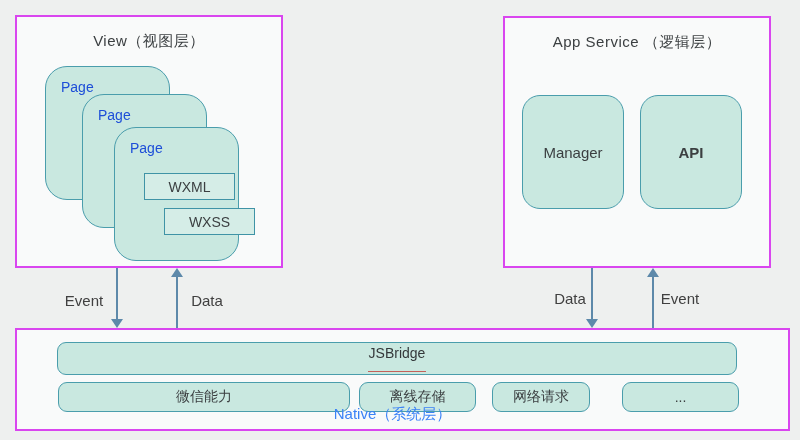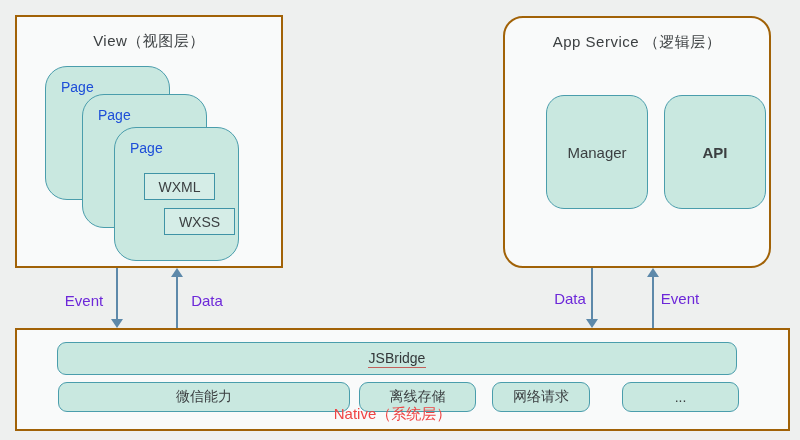--- a/index.html
+++ b/index.html
@@ -11,21 +11,21 @@
   #stage{
     position:relative;
     width:800px;height:440px;
     background:#eef0ef;
     overflow:hidden;
   }
   
   .layer-box{
     position:absolute;
     background:#f9fafa;
-    border:2px solid #a16207;
+    border:2px solid #d946ef;
     box-sizing:border-box;
   }
   .layer-title{
     position:absolute;
     left:0;right:0;
     text-align:center;
     font-size:15px;
     color:#3b3f41;
     letter-spacing:.5px;
   }
@@ -37,77 +37,77 @@
     box-sizing:border-box;
   }
   .page-card{border-radius:22px;width:125px;height:134px;}
   .page-label{
     position:absolute;left:15px;top:12px;
     font-size:14px;color:#1d4ed8;
   }
   .module-card{
     border-radius:18px;width:102px;height:114px;
     display:flex;align-items:center;justify-content:center;
-    font-size:15px;color:#3b3f41;margin-left:24px;
+    font-size:15px;color:#3b3f41;
   }
   .file-box{
     position:absolute;
-    left:29px;width:71px;height:27px;
+    left:29px;width:91px;height:27px;
     background:#d5ede7;
     border:1.5px solid #3f93a6;
     box-sizing:border-box;
     display:flex;align-items:center;justify-content:center;
     font-size:14px;color:#3b3f41;
   }
   
   .arrow-line{
     position:absolute;width:2px;background:#5d89aa;
   }
   .arrow-head{
     position:absolute;width:0;height:0;
     border-left:6px solid transparent;
     border-right:6px solid transparent;
   }
   .head-down{border-top:9px solid #5d89aa;}
   .head-up{border-bottom:9px solid #5d89aa;}
   .arrow-label{
     position:absolute;
-    font-size:15px;color:#6d28d9;
+    font-size:15px;color:#404040;
     transform:translateX(-50%);
     white-space:nowrap;
   }
   
   .bridge-bar{
     position:absolute;
     left:40px;top:12px;width:680px;height:33px;
     background:#c9e8e0;
     border:1.5px solid #4a9dac;
     border-radius:9px;
     box-sizing:border-box;
     display:flex;align-items:center;justify-content:center;
   }
   .bridge-text{
     font-size:14px;color:#34383a;
     border-bottom:1.5px solid #c4605a;
-    padding:0 1px 1px 1px;
+    padding:0 1px 10px 1px;
   }
   .cap-box{
     position:absolute;top:52px;height:30px;
     background:#c9e8e0;
     border:1.5px solid #4a9dac;
     border-radius:9px;
     box-sizing:border-box;
     display:flex;align-items:center;justify-content:center;
     font-size:14px;color:#3b3f41;
   }
   .native-title{
     position:absolute;
     left:0;right:20px;bottom:5px;
     text-align:center;
-    font-size:15px;color:#ef4444;
+    font-size:15px;color:#3b82f6;
   }
   .watermark{
     position:absolute;
     left:618px;top:402px;
     font-size:17px;
     color:rgba(138,144,148,0.75);
     letter-spacing:1px;
     white-space:nowrap;
     z-index:5;
   }
@@ -128,21 +128,21 @@
       <span class="page-label">Page</span>
     </div>
 
     <div class="card page-card" style="left:97px;top:110px;">
       <span class="page-label">Page</span>
       <div class="file-box" style="top:45px;">WXML</div>
       <div class="file-box" style="top:80px;margin-left:20px;">WXSS</div>
     </div>
   </div>
 
-  <div class="layer-box" style="left:503px;top:16px;width:268px;height:252px;border-radius:20px;">
+  <div class="layer-box" style="left:503px;top:16px;width:268px;height:252px;">
     <div class="layer-title" style="top:15px;">App Service （逻辑层）</div>
 
     <div class="card module-card" style="left:17px;top:77px;">Manager</div>
     <div class="card module-card" style="left:135px;top:77px;font-weight:bold;">API</div>
   </div>
 
   <div class="arrow-line" style="left:116px;top:268px;height:52px;"></div>
   <div class="arrow-head head-down" style="left:111px;top:319px;"></div>
   <div class="arrow-label" style="left:84px;top:292px;">Event</div>
 

